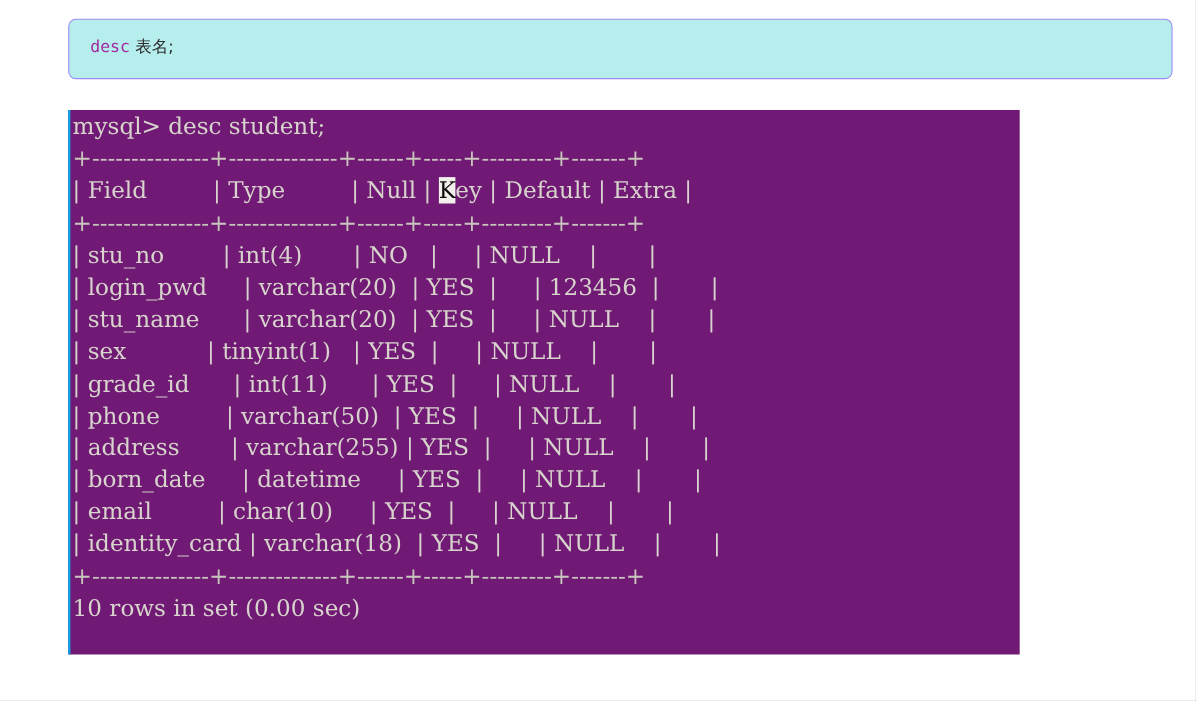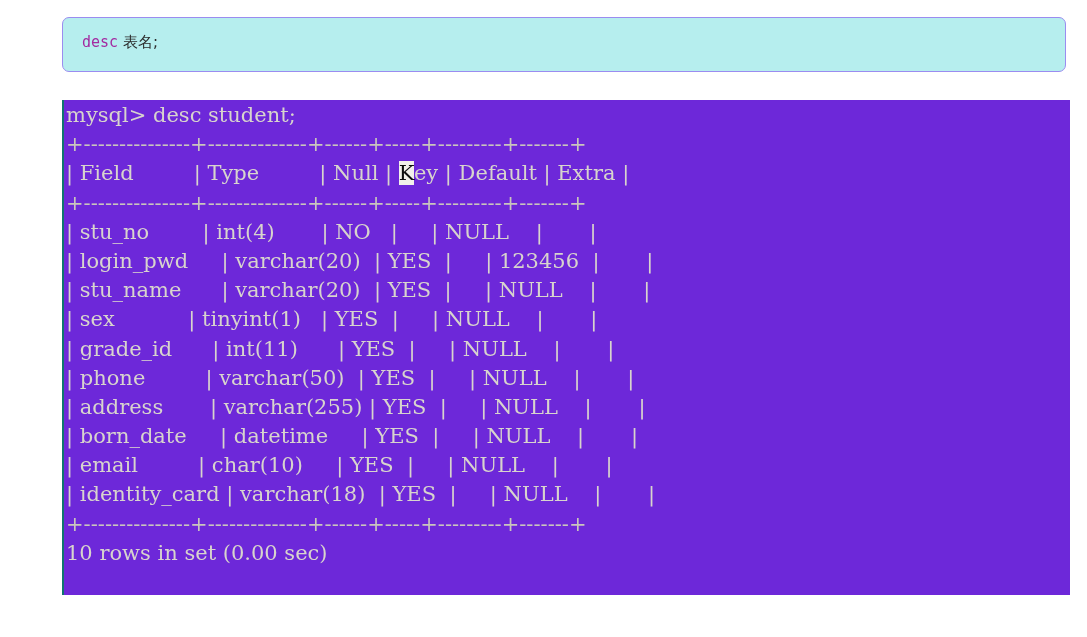--- a/index.html
+++ b/index.html
@@ -36,24 +36,24 @@
     white-space: pre;
   }
   .kw-desc { color: #a32aa0; }
   .cn-text { color: #2b2b2b; font-family: "DejaVu Sans", sans-serif; }
 
   
   #terminal {
     position: absolute;
     left: 62px;
     top: 100px;
-    width: 1008px;
+    width: 865px;
     height: 495px;
-    background: #6d28d9;
-    border-left: 2px solid #0f766e;
+    background: #701a75;
+    border-left: 2px solid #0ea5e9;
     box-sizing: border-box;
     overflow: hidden;
   }
   #term-text {
     position: absolute;
     left: 2px;
     top: 1px;
     margin: 0;
     padding: 0;
     color: #d8d4cd;

